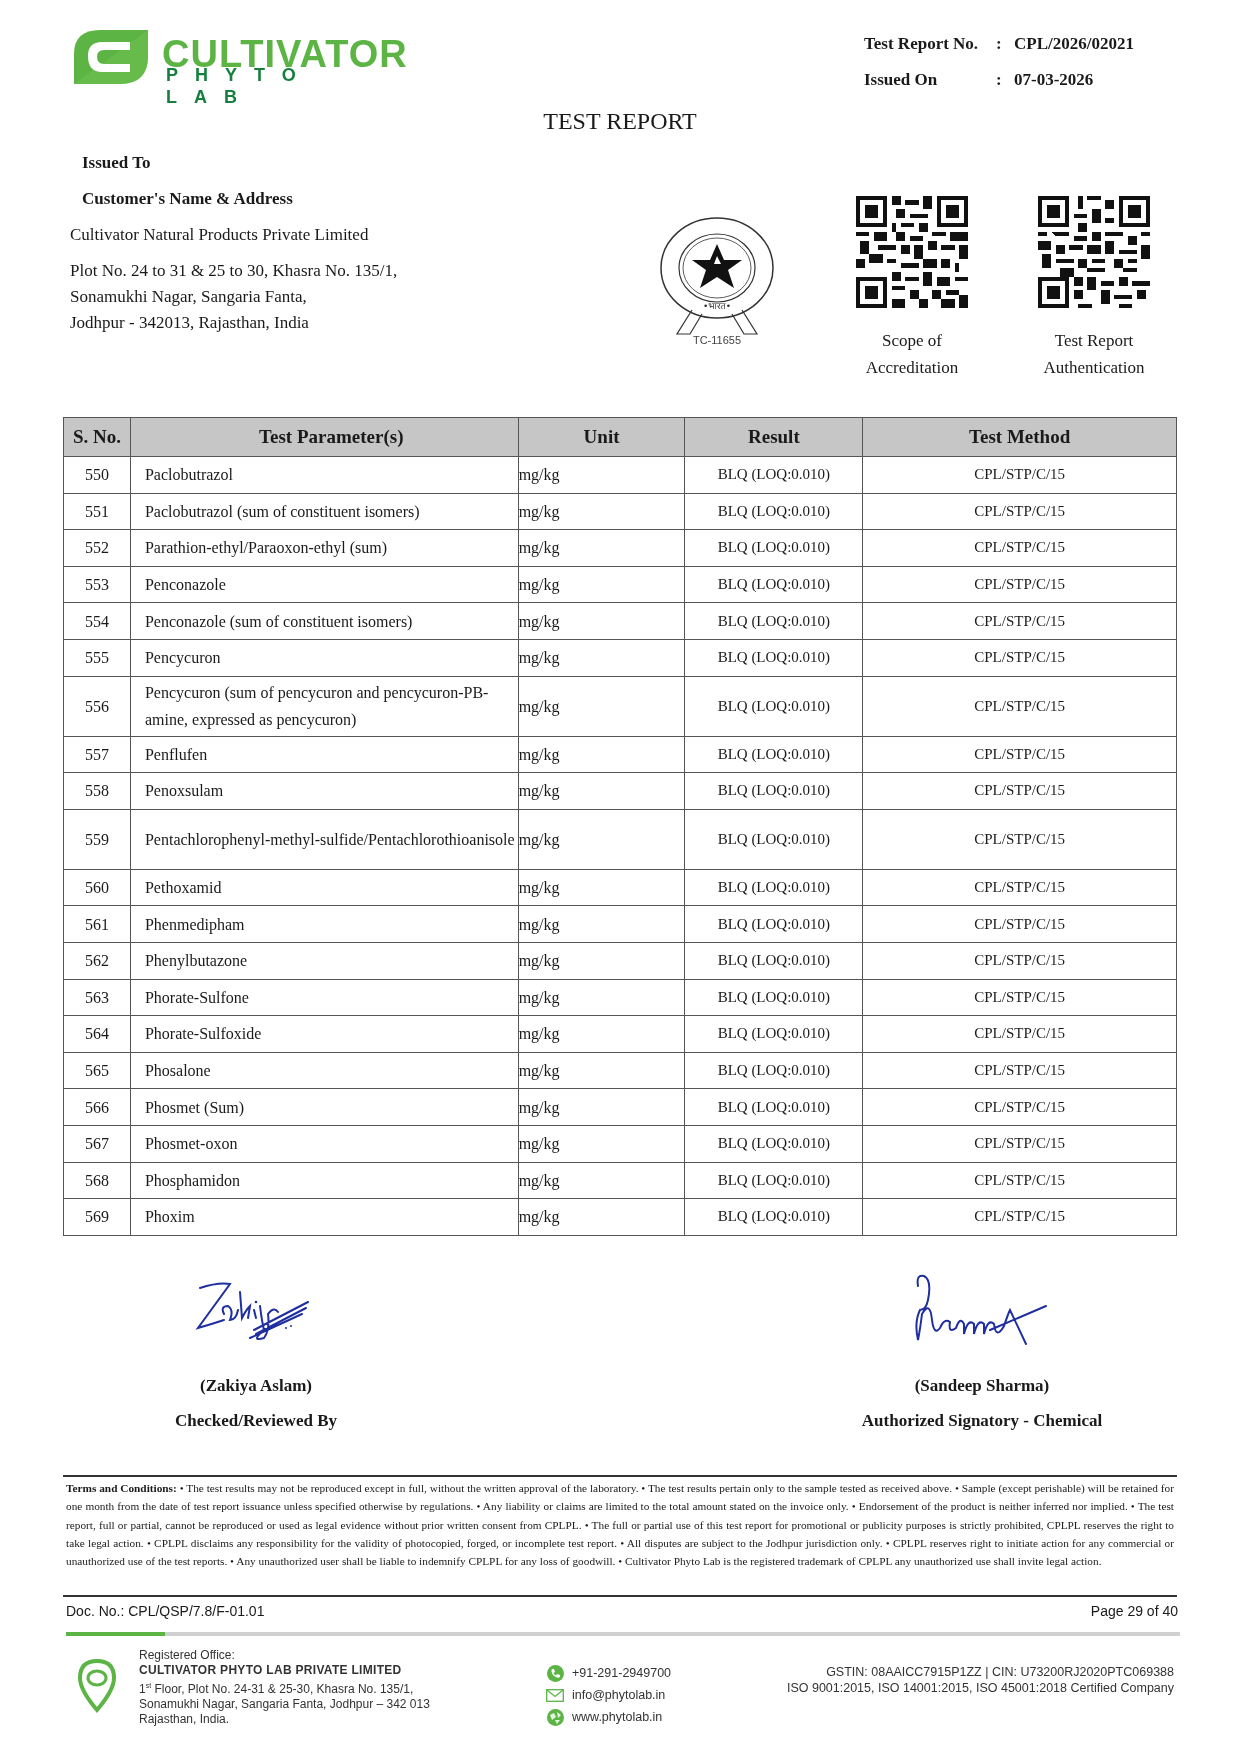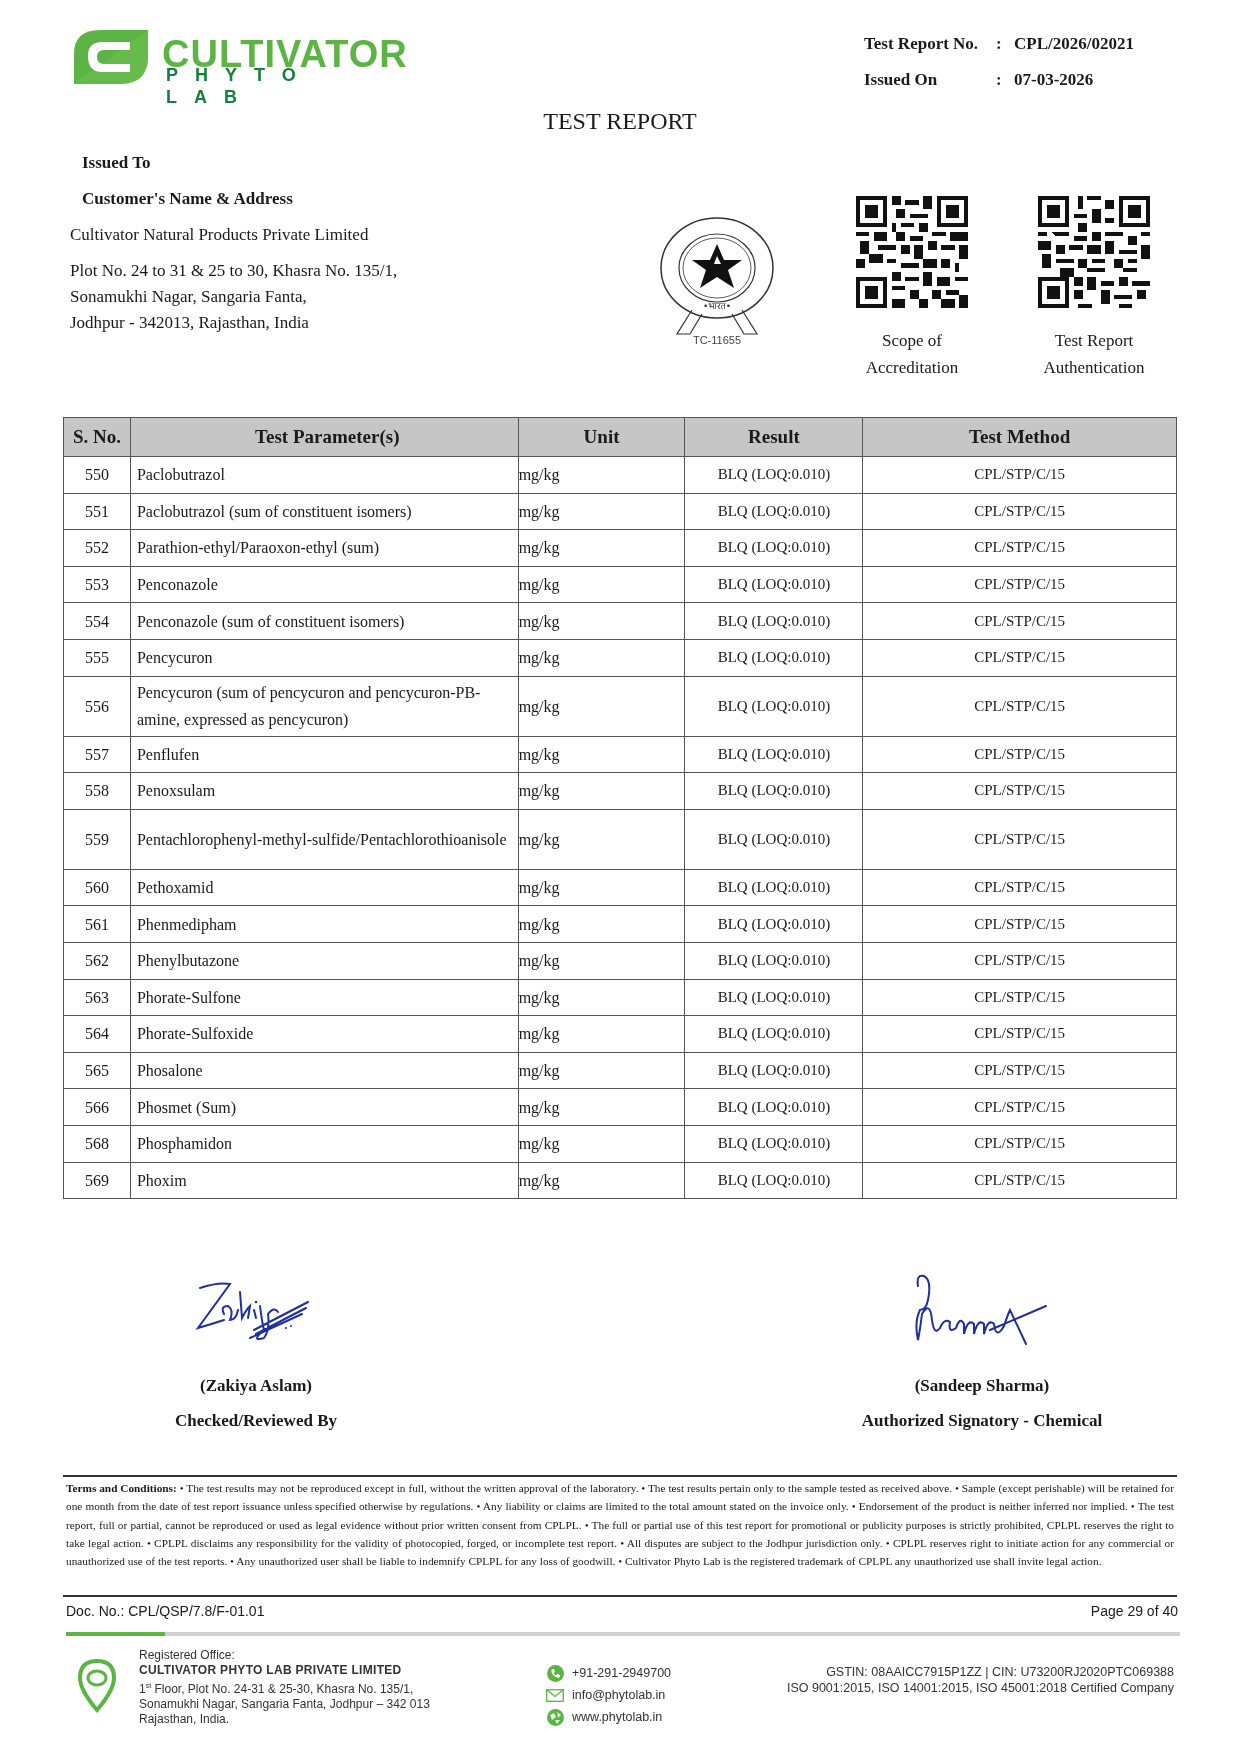--- a/index.html
+++ b/index.html
@@ -29,21 +29,21 @@
   .qr-cap { position: absolute; width: 180px; text-align: center; font-size: 17px; line-height: 27px; }
 
   .ulr { position: absolute; left: 884px; top: 393px; font-size: 17px; margin-top: 40px; }
 
   table.results { position: absolute; left: 63px; top: 417px; width: 1114px; border-collapse: collapse; font-size: 16px; }
   table.results th, table.results td { border: 1.5px solid #555; }
   table.results th { background: #c6c6c6; font-weight: bold; font-size: 19px; height: 39px; text-align: center; }
   table.results td { height: 36.6px; line-height: 27px; }
   table.results tr.tall td { height: 60px; }
   .c-sno { width: 67px; text-align: center; }
-  .c-param { width: 388px; text-align: left; padding-left: 6px; }
+  .c-param { width: 388px; text-align: left; padding-left: 14px; }
   .c-unit { width: 167px; }
   .c-res { width: 178px; text-align: center; font-size: 15px; }
   .c-meth { width: 314px; text-align: center; font-size: 15px; }
   .sig-img { position: absolute; }
   .sig-name { position: absolute; width: 300px; text-align: center; font-weight: bold; font-size: 17px; }
   .sig-role { position: absolute; width: 340px; text-align: center; font-weight: bold; font-size: 17px; }
 
   .rule-top { position: absolute; left: 63px; top: 1475px; width: 1114px; height: 2px; background: #333; }
   .terms { position: absolute; left: 66px; top: 1479px; width: 1108px; font-size: 11.3px; line-height: 18.3px; text-align: justify; }
   .terms b { font-weight: bold; }
@@ -278,20 +278,27 @@
         <td class="c-meth">CPL/STP/C/15</td>
       </tr>
       <tr>
         <td class="c-sno">566</td>
         <td class="c-param">Phosmet (Sum)</td>
         <td class="c-unit">mg/kg</td>
         <td class="c-res">BLQ (LOQ:0.010)</td>
         <td class="c-meth">CPL/STP/C/15</td>
       </tr>
       <tr>
+        <td class="c-sno">567</td>
+        <td class="c-param">Phosmet-oxon</td>
+        <td class="c-unit">mg/kg</td>
+        <td class="c-res">BLQ (LOQ:0.010)</td>
+        <td class="c-meth">CPL/STP/C/15</td>
+      </tr>
+      <tr>
         <td class="c-sno">568</td>
         <td class="c-param">Phosphamidon</td>
         <td class="c-unit">mg/kg</td>
         <td class="c-res">BLQ (LOQ:0.010)</td>
         <td class="c-meth">CPL/STP/C/15</td>
       </tr>
       <tr>
         <td class="c-sno">569</td>
         <td class="c-param">Phoxim</td>
         <td class="c-unit">mg/kg</td>

